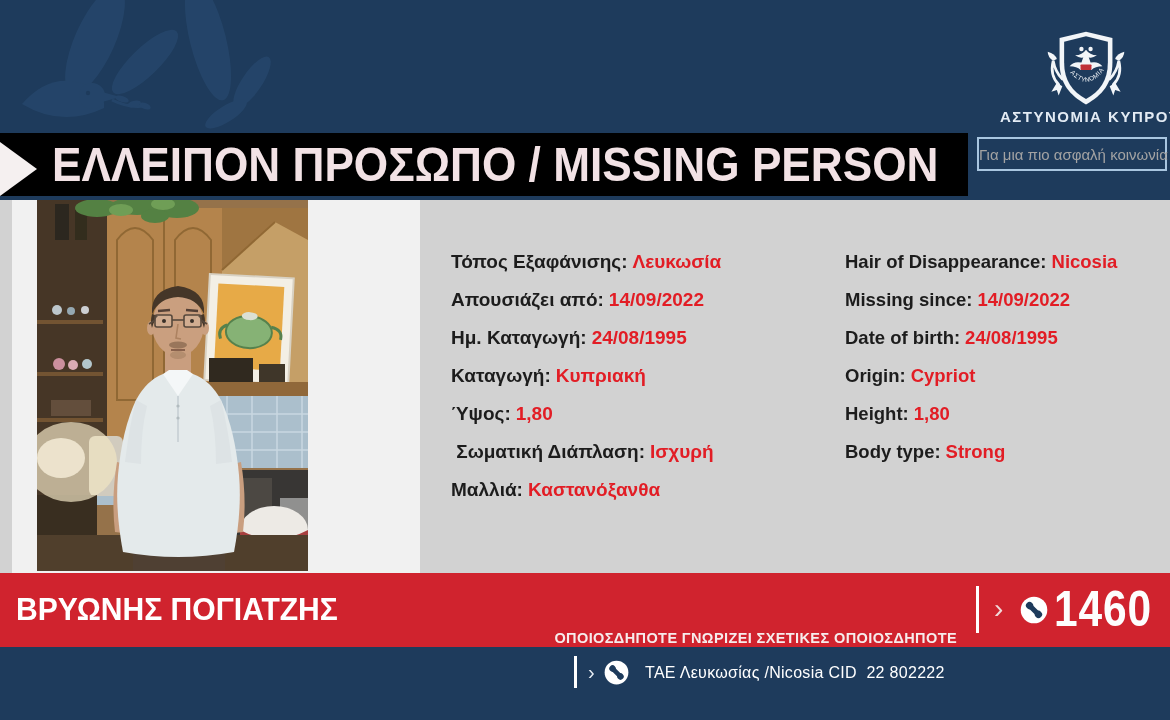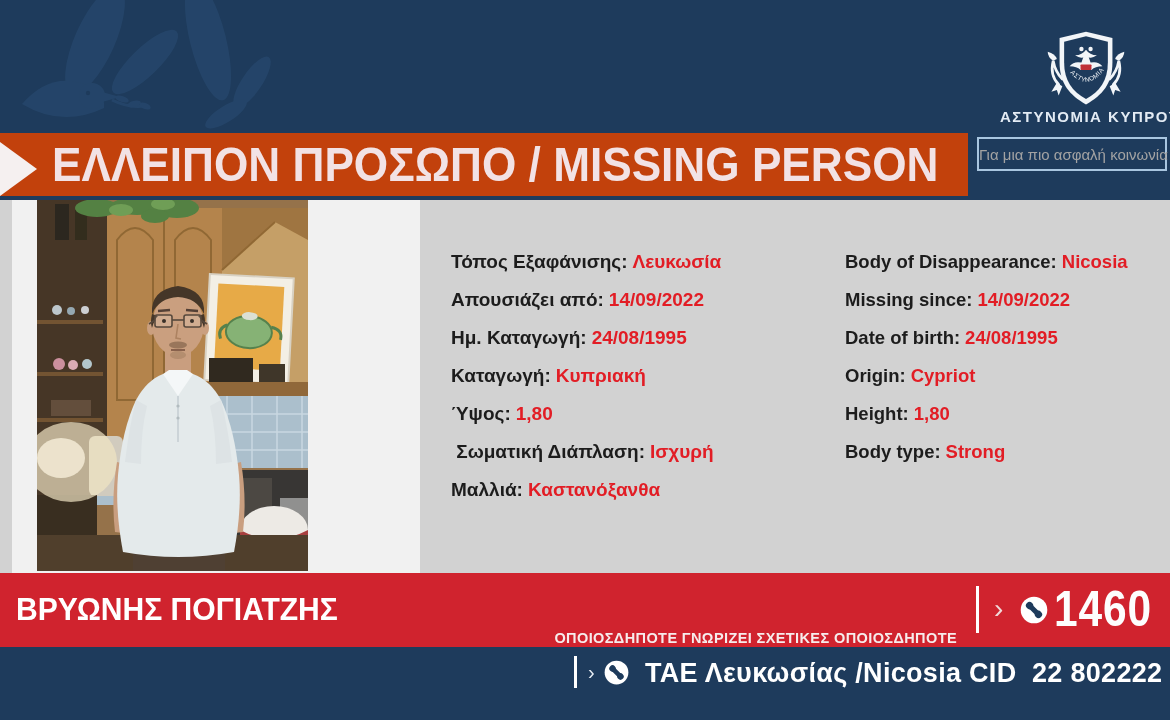--- a/index.html
+++ b/index.html
@@ -19,21 +19,21 @@
     left:990px;top:108px;width:200px;text-align:center;
     color:#e3ebf4;font-size:15px;font-weight:600;letter-spacing:1.5px;white-space:pre;
   }
   .motto-box{
     left:977px;top:137px;width:190px;height:34px;box-sizing:border-box;
     border:2px solid #a9c6e0;display:flex;align-items:center;justify-content:flex-start;
     color:#a3a3a3;font-size:15px;white-space:pre;
   }
 
   
-  .banner{left:0;top:133px;width:968px;height:63px;background:#c2410c;}
+  .banner{left:0;top:133px;width:968px;height:63px;background:#000000;}
   .banner-arrow{
     left:0;top:9px;width:37px;height:54px;background:#f5f0f0;
     clip-path:polygon(0 0,100% 50%,0 100%);
   }
   .banner-title{
     left:52px;top:0;height:63px;line-height:63px;white-space:pre;
     color:#f2e2e5;font-size:48px;font-weight:bold;letter-spacing:0;
     transform:scaleX(.92);transform-origin:left center;
   }
 
@@ -71,21 +71,21 @@
     transform:scaleX(.85);transform-origin:left center;
   }
 
   
   .footer-navy{left:0;top:647px;width:1170px;height:73px;background:#1e3b5c;}
   .sep-navy{left:574px;top:656px;width:3px;height:32px;background:#ffffff;}
   .chevron-navy{left:588px;top:647px;height:48px;line-height:48px;color:#e8eef4;font-size:20px;}
   .phone-navy{left:604px;top:660px;}
   .contact-line{
     left:645px;top:0;height:50px;line-height:50px;color:#ffffff;
-    font-size:27px;font-weight:bold;letter-spacing:.3px;white-space:pre;
+    font-size:16px;font-weight:normal;letter-spacing:.3px;white-space:pre;
   }
 </style>
 </head>
 <body>
 
 <svg class="abs dove" width="340" height="150" viewBox="0 0 340 150">
   <g fill="#2a4d74">
     <ellipse cx="95" cy="40" rx="20" ry="58" transform="rotate(24 95 40)"></ellipse>
     <ellipse cx="145" cy="62" rx="14" ry="44" transform="rotate(46 145 62)"></ellipse>
     <ellipse cx="208" cy="40" rx="18" ry="62" transform="rotate(-14 208 40)"></ellipse>
@@ -252,21 +252,21 @@
   <div class="row"><span class="lbl">Τόπος Εξαφάνισης:</span><span class="val">Λευκωσία</span></div>
   <div class="row"><span class="lbl">Απουσιάζει από:</span><span class="val">14/09/2022</span></div>
   <div class="row"><span class="lbl">Ημ. Καταγωγή:</span><span class="val">24/08/1995</span></div>
   <div class="row"><span class="lbl">Καταγωγή:</span><span class="val">Κυπριακή</span></div>
   <div class="row"><span class="lbl">Ύψος:</span><span class="val">1,80</span></div>
   <div class="row"><span class="lbl"> Σωματική Διάπλαση:</span><span class="val">Ισχυρή</span></div>
   <div class="row"><span class="lbl">Μαλλιά:</span><span class="val">Καστανόξανθα</span></div>
 </div>
 
 <div class="abs col col-english">
-  <div class="row"><span class="lbl">Body of Disappearance:</span><span class="val">Nicosia</span></div>
+  <div class="row"><span class="lbl">Hair of Disappearance:</span><span class="val">Nicosia</span></div>
   <div class="row"><span class="lbl">Missing since:</span><span class="val">14/09/2022</span></div>
   <div class="row"><span class="lbl">Date of birth:</span><span class="val">24/08/1995</span></div>
   <div class="row"><span class="lbl">Origin:</span><span class="val">Cypriot</span></div>
   <div class="row"><span class="lbl">Height:</span><span class="val">1,80</span></div>
   <div class="row"><span class="lbl">Body type:</span><span class="val">Strong</span></div>
 </div>
 
 <div class="abs footer-red"></div>
 <div class="abs person-name" style="top:573px;">ΒΡΥΩΝΗΣ ΠΟΓΙΑΤΖΗΣ</div>
 <div class="abs info-block" style="top:588px;">

